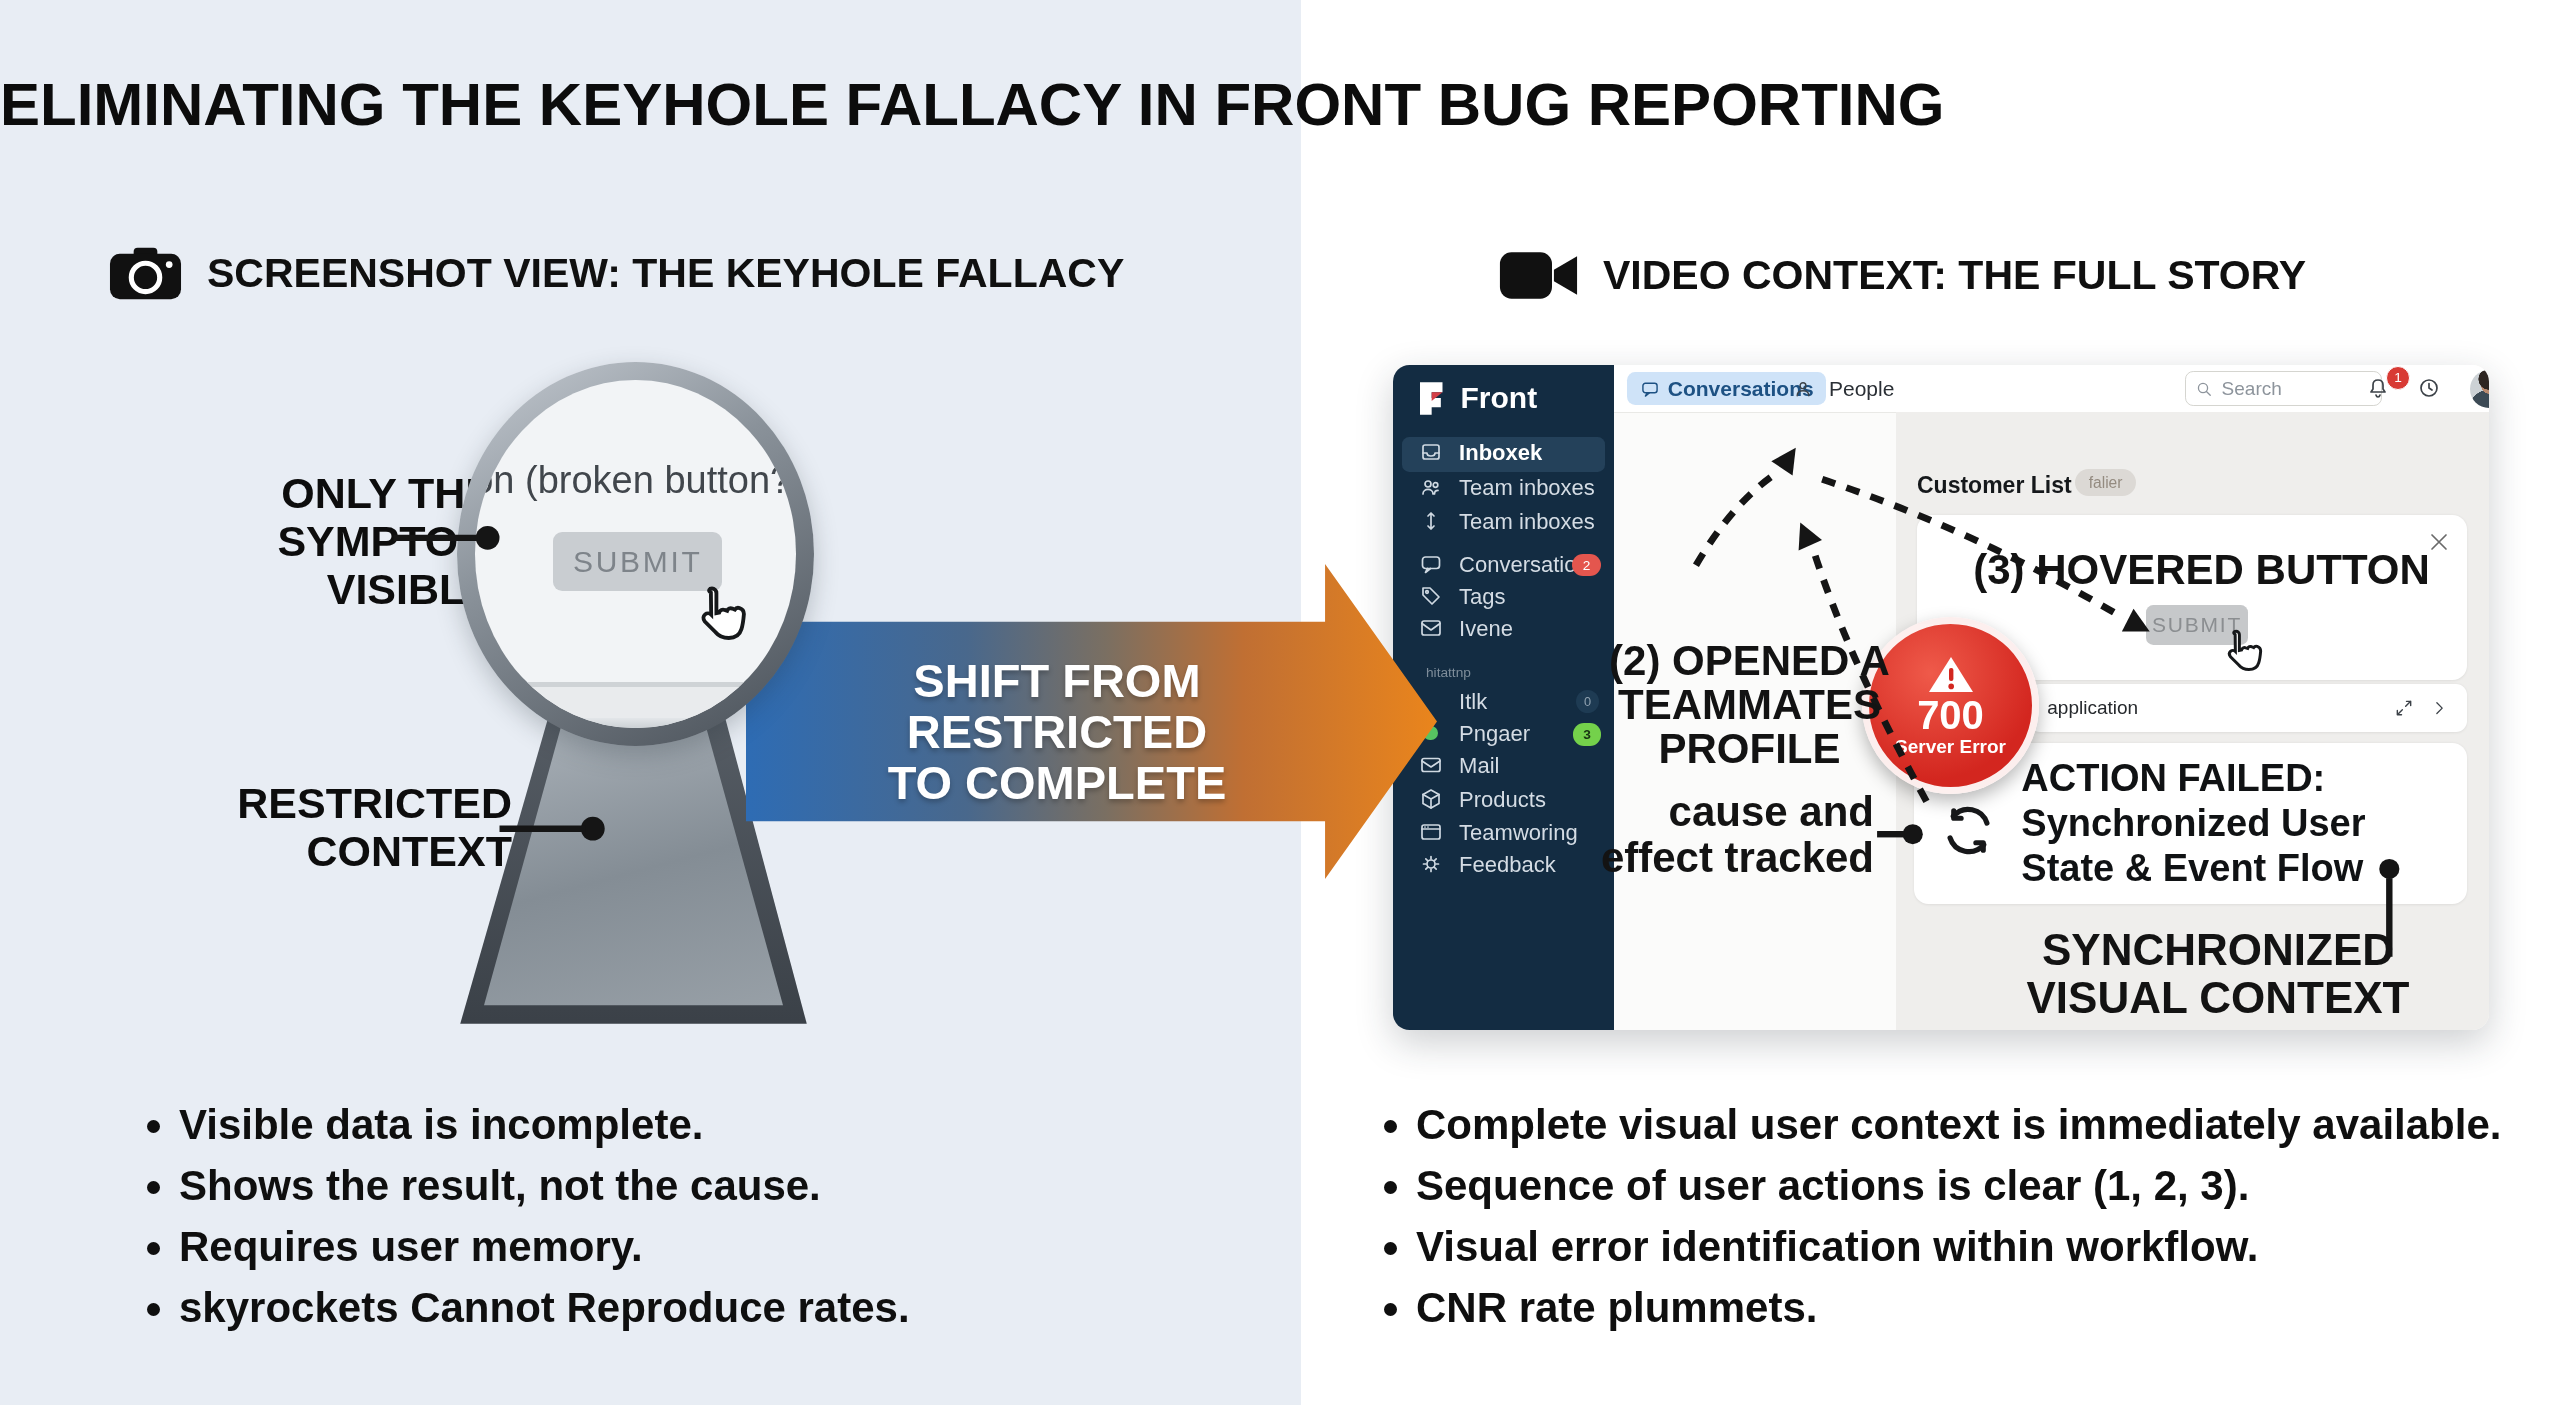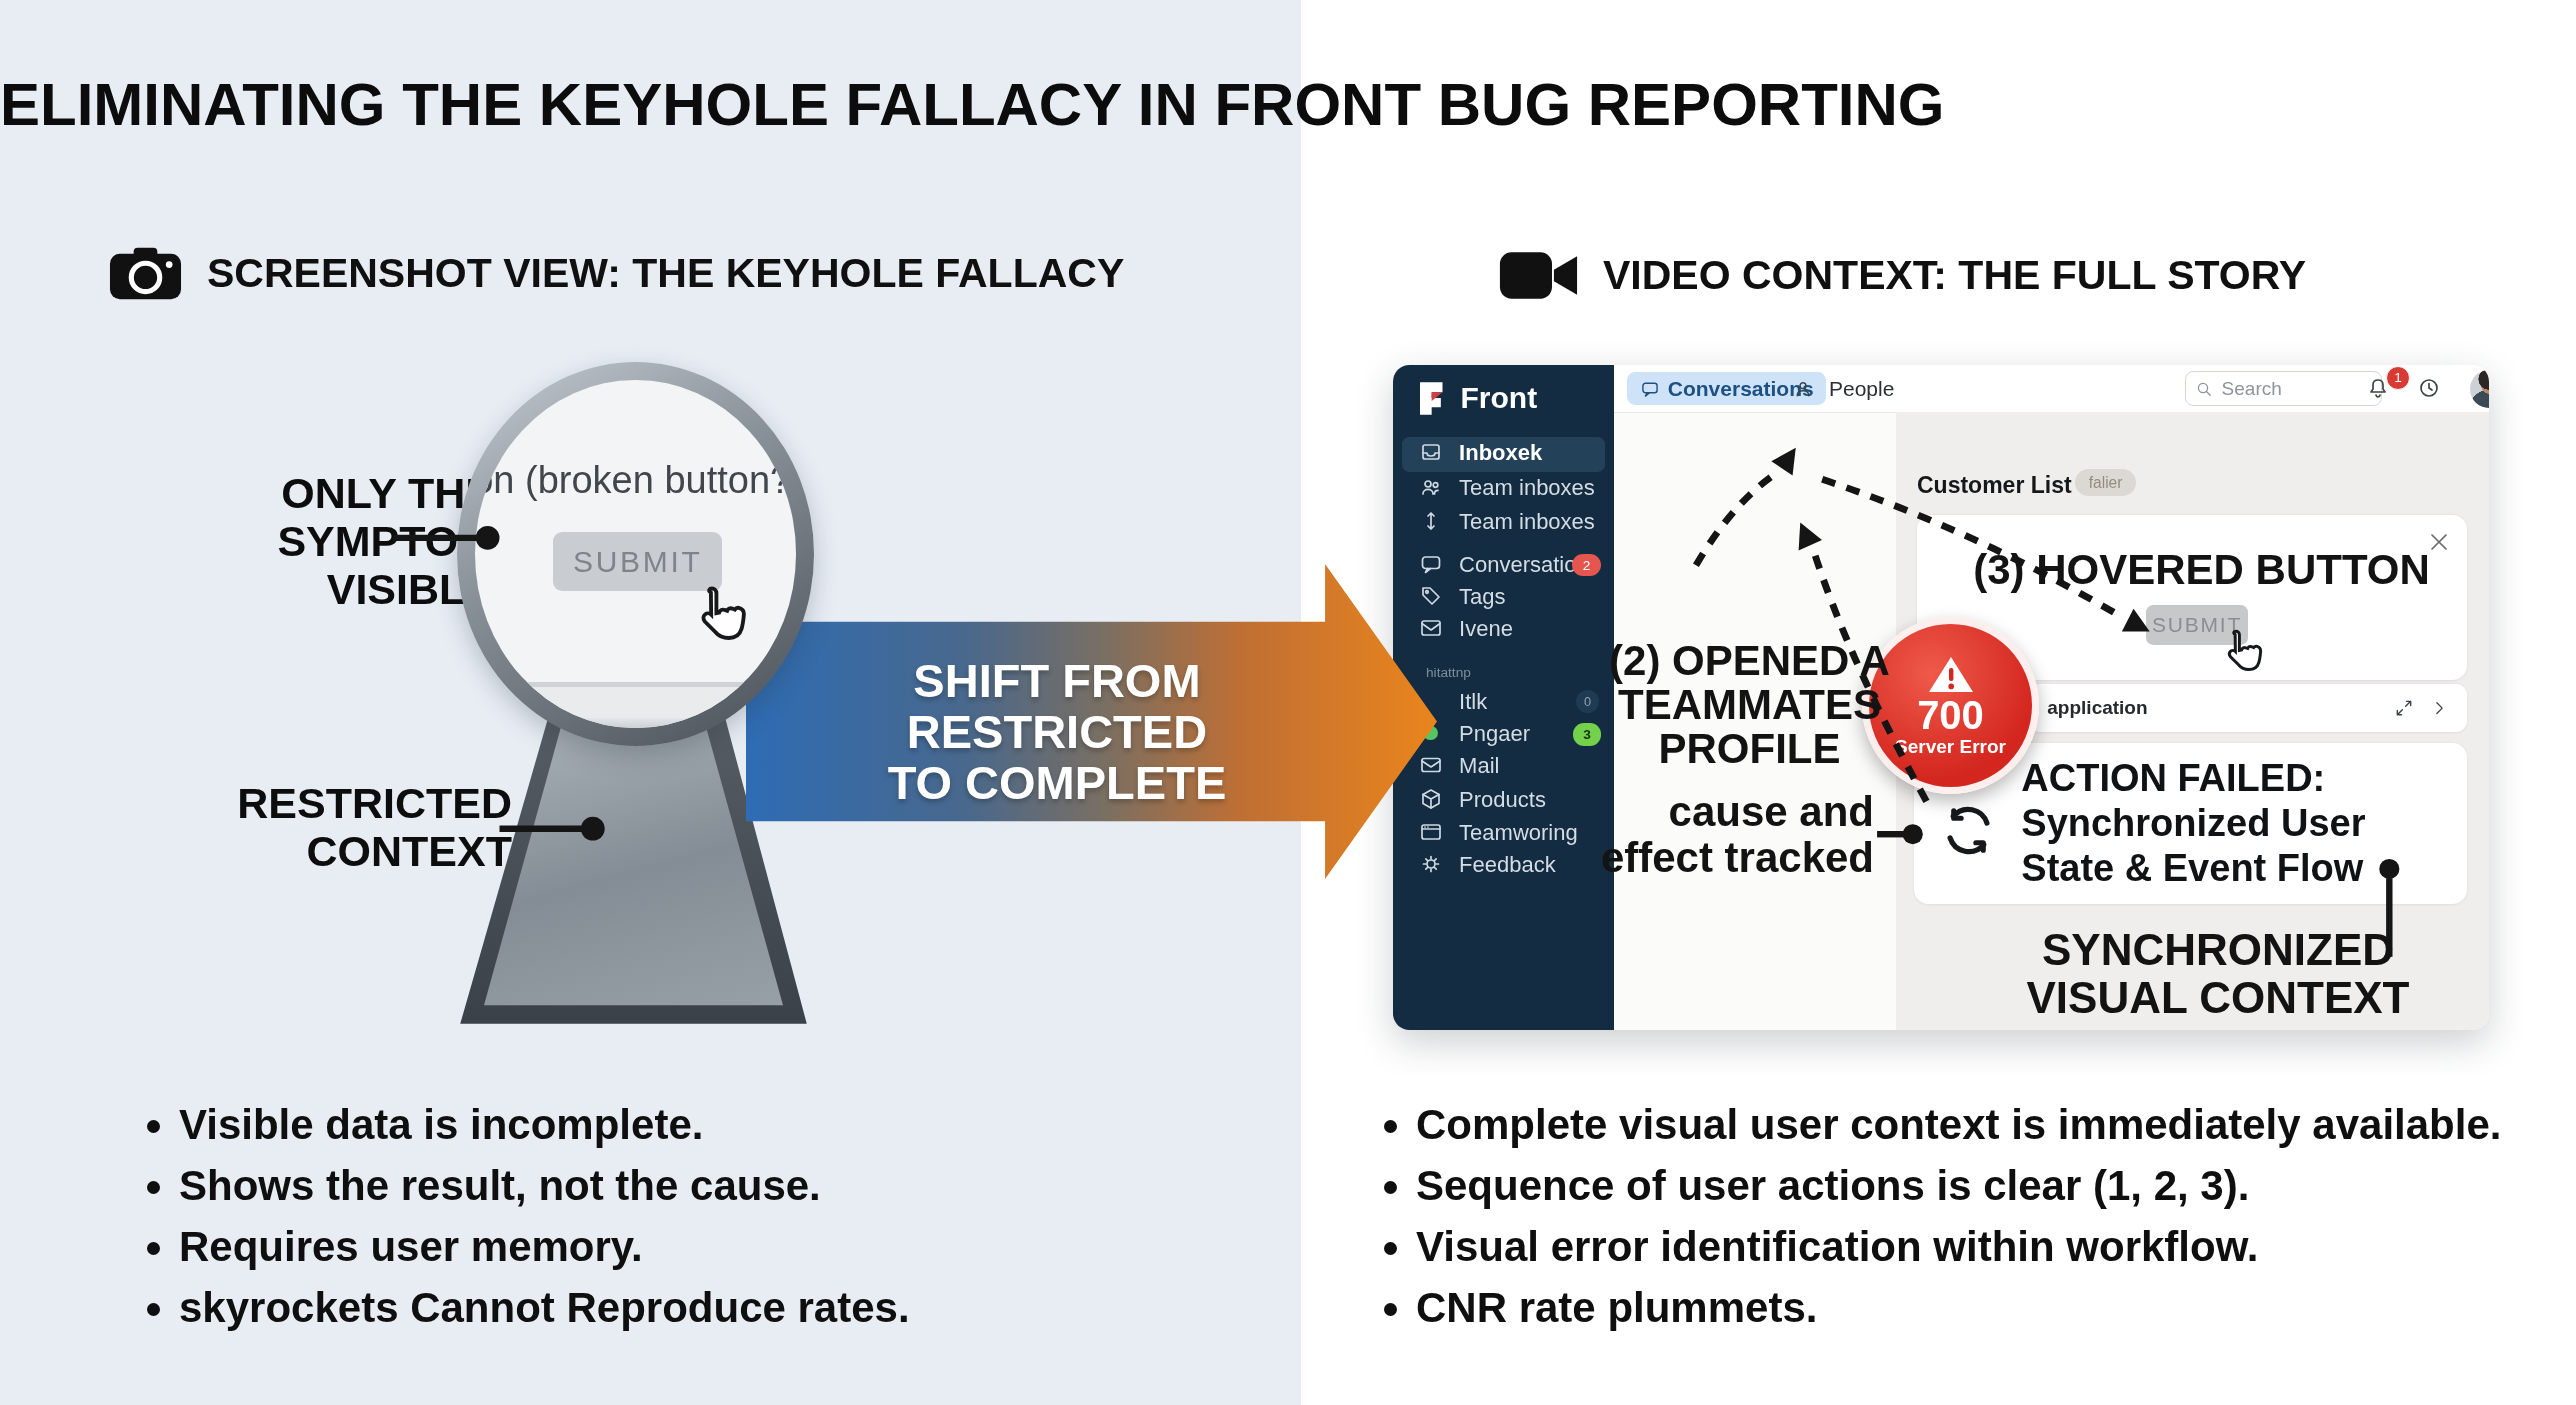--- a/index.html
+++ b/index.html
@@ -100,21 +100,21 @@
     color:#948b80;font-size:15.6px;display:flex;align-items:center;padding:0 13.7px}
   .card{position:absolute;background:#fff;border-radius:14.6px;box-shadow:0 0.9px 2.7px rgba(0,0,0,.07)}
   #card1{left:21px;top:103px;width:550px;height:165px}
   #card2{left:133px;top:272px;width:438px;height:48px;border-radius:11px;
     display:flex;align-items:center;justify-content:space-between;padding:0 18.3px;box-sizing:border-box}
   #card3{left:18.3px;top:331px;width:553px;height:161px}
   .c1-submit{position:absolute;left:229px;top:90px;width:102px;height:40px;background:#c6c8ca;border-radius:7.3px;
     color:#8b8e91;font-size:21px;letter-spacing:1.8px;display:flex;align-items:center;justify-content:center}
   .c1-x{position:absolute;right:16.5px;top:14.6px;width:24px;height:24px}
   .c1-cursor{position:absolute;left:302px;top:112px;width:51px;height:51px}
-  .c2-title{font-size:19px;font-weight:700;color:#26292d}
+  .c2-title{font-size:19px;font-weight:400;color:#26292d}
   .c2-icons{display:flex;gap:16.5px;align-items:center}
   .c3-text{position:absolute;left:107px;top:12.8px;font-size:38px;font-weight:700;line-height:45px;color:#101214}
   .c3-refresh{position:absolute;left:25px;top:58px;width:59px;height:59px}
   .badge500{position:absolute;left:469px;top:252px;width:177px;height:177px;border-radius:50%;z-index:8;
     background:radial-gradient(circle at 38% 30%,#ef5a4a,#d3261f 70%);
     border:7.3px solid rgba(255,255,255,.92);box-sizing:border-box;
     box-shadow:0 7.3px 18.3px rgba(0,0,0,.28);display:flex;flex-direction:column;align-items:center;justify-content:center;color:#fff}
   .b5-code{font-size:40px;font-weight:700;line-height:42px}
   .b5-label{font-size:19px;font-weight:700}
 

